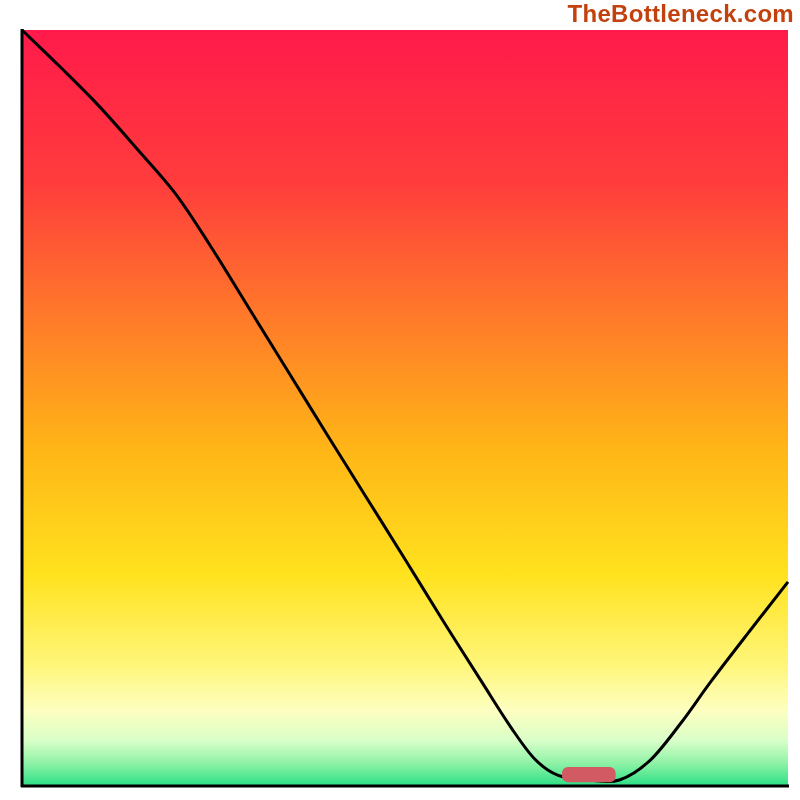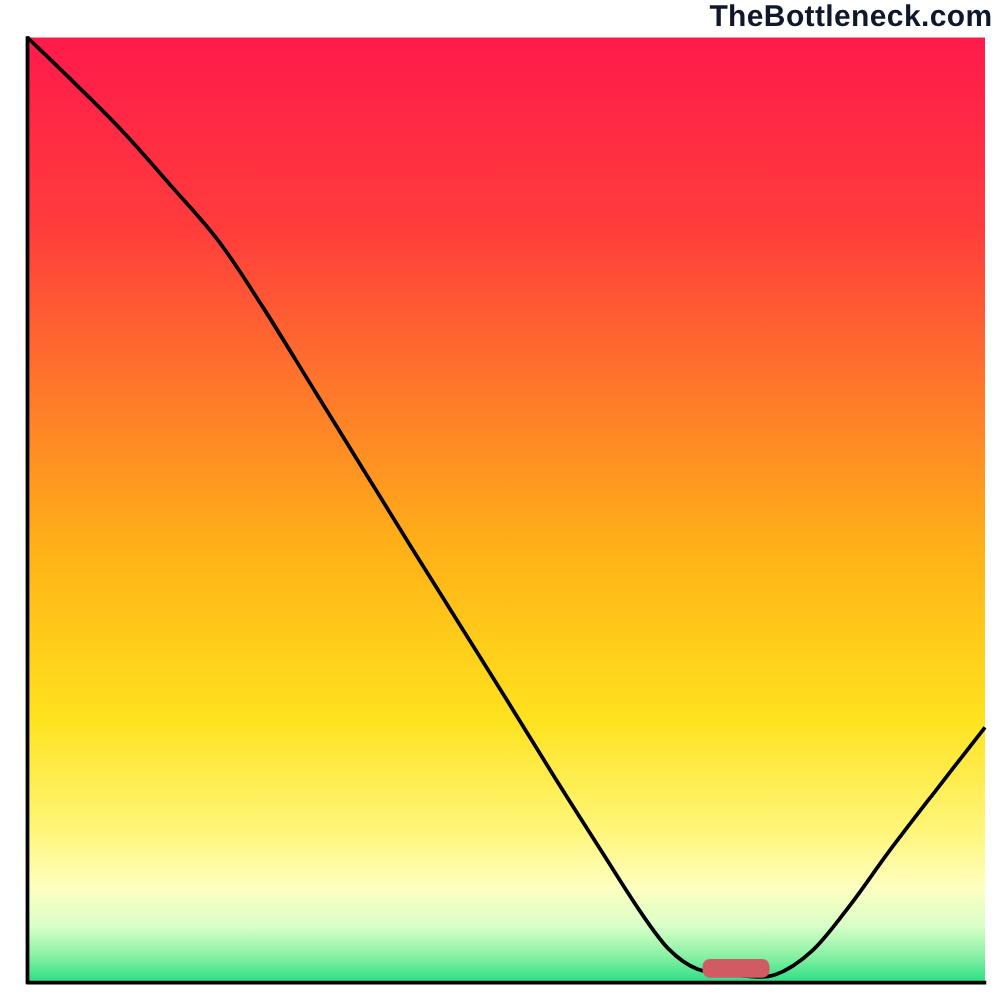--- a/index.html
+++ b/index.html
@@ -14,21 +14,21 @@
     position: relative;
     width: 800px;
     height: 800px;
   }
   .watermark {
     position: absolute;
     top: 0;
     right: 6px;
     font-size: 24px;
     font-weight: 600;
-    color: #0f172a;
+    color: #c2410c;
     letter-spacing: 0.3px;
     user-select: none;
   }
   svg.chart {
     position: absolute;
     left: 0;
     top: 0;
     display: block;
   }
 </style>

